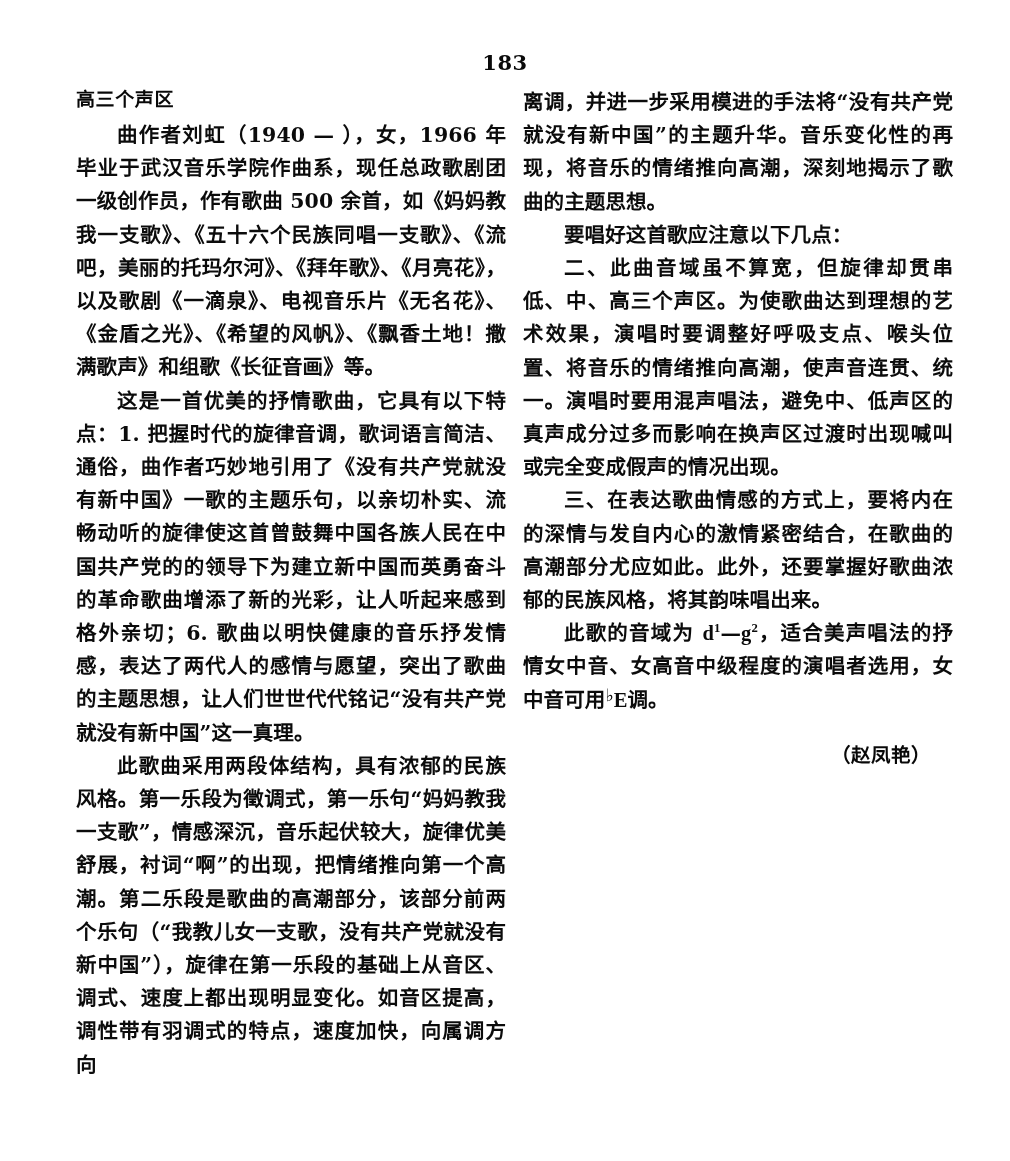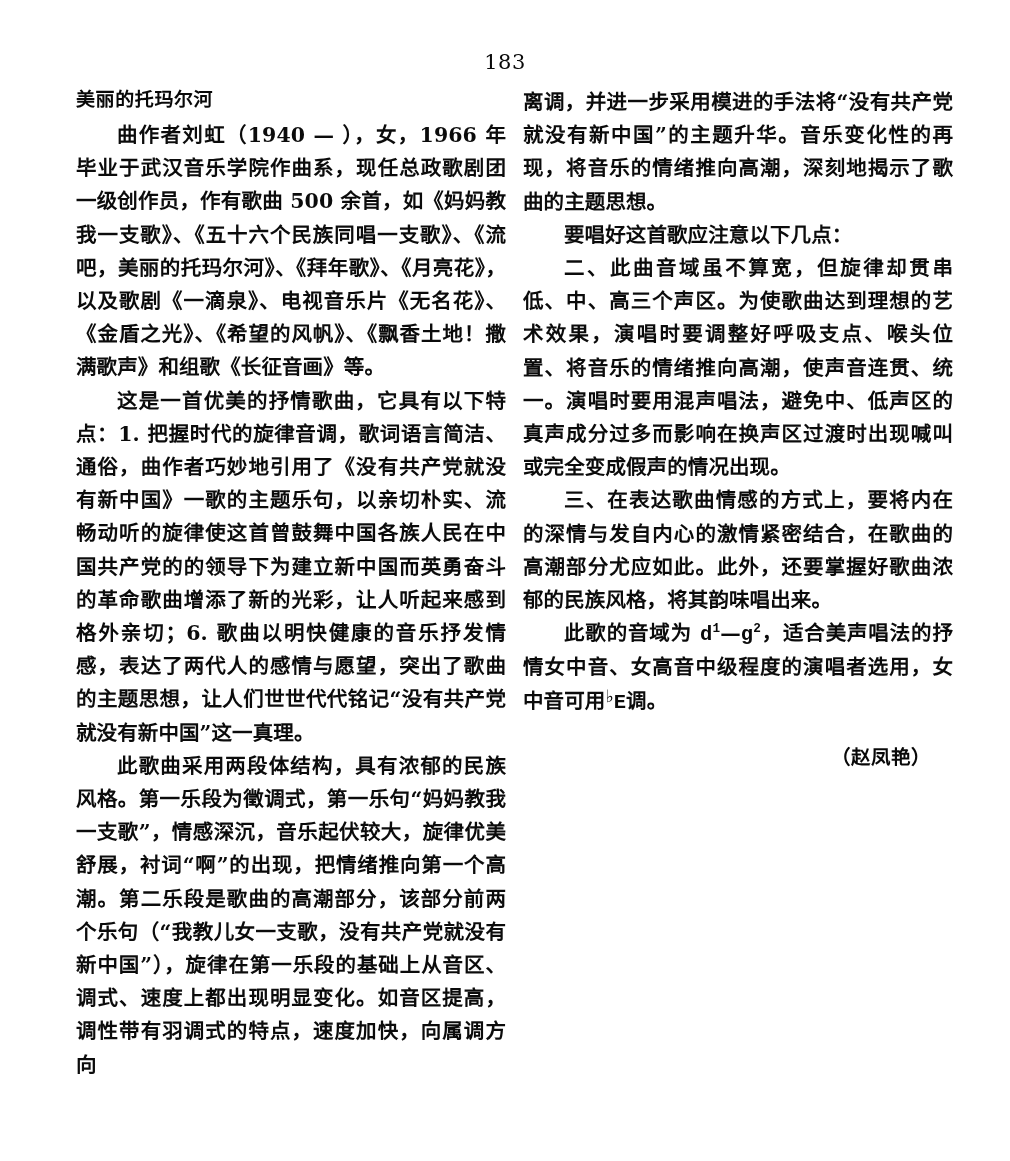--- a/index.html
+++ b/index.html
@@ -20,21 +20,21 @@
   }
 
   
   .page-number {
     position: absolute;
     top: 50px;
     left: 0;
     width: 1010px;
     text-align: center;
     font-family: "DejaVu Serif", "Liberation Serif", serif;
-    font-weight: normal;
+    font-weight: bold;
     font-size: 21px;
     letter-spacing: 0.5px;
     color: #0a0a0a;
   }
 
   
   .columns {
     position: absolute;
     top: 86px;
     left: 0;
@@ -74,21 +74,21 @@
     text-indent: 2em;
   }
 
   
   .col-right p.para.continuation {
     text-indent: 0;
   }
 
   
   .pitch {
-    font-family: Liberation Mono, monospace;
+    font-family: Liberation Serif, serif;
     font-style: normal;
     margin-top: 20px;
   }
   .pitch sup {
     font-size: 0.62em;
     vertical-align: super;
     line-height: 0;
   }
   .flat {
     font-family: "DejaVu Sans", "Liberation Sans", sans-serif;
@@ -115,21 +115,21 @@
 <body>
 
 <div class="page">
 
   <div class="page-number">183</div>
 
   <div class="columns">
 
     <div class="col col-left">
 
-      <div class="section-heading">美丽的托玛尔河</div>
+      <div class="section-heading">高三个声区</div>
 
       <p class="para">曲作者刘虹（1940 —    ），女，1966 年毕业于武汉音乐学院作曲系，现任总政歌剧团一级创作员，作有歌曲 500 余首，如《妈妈教我一支歌》、《五十六个民族同唱一支歌》、《流吧，美丽的托玛尔河》、《拜年歌》、《月亮花》，以及歌剧《一滴泉》、电视音乐片《无名花》、《金盾之光》、《希望的风帆》、《飘香土地！撒满歌声》和组歌《长征音画》等。</p>
 
 
       <p class="para">这是一首优美的抒情歌曲，它具有以下特点：1. 把握时代的旋律音调，歌词语言简洁、通俗，曲作者巧妙地引用了《没有共产党就没有新中国》一歌的主题乐句，以亲切朴实、流畅动听的旋律使这首曾鼓舞中国各族人民在中国共产党的的领导下为建立新中国而英勇奋斗的革命歌曲增添了新的光彩，让人听起来感到格外亲切；6. 歌曲以明快健康的音乐抒发情感，表达了两代人的感情与愿望，突出了歌曲的主题思想，让人们世世代代铭记“没有共产党就没有新中国”这一真理。</p>
 
       <p class="para">此歌曲采用两段体结构，具有浓郁的民族风格。第一乐段为徵调式，第一乐句“妈妈教我一支歌”，情感深沉，音乐起伏较大，旋律优美舒展，衬词“啊”的出现，把情绪推向第一个高潮。第二乐段是歌曲的高潮部分，该部分前两个乐句（“我教儿女一支歌，没有共产党就没有新中国”），旋律在第一乐段的基础上从音区、调式、速度上都出现明显变化。如音区提高，调性带有羽调式的特点，速度加快，向属调方向</p>
 
     </div>
 

